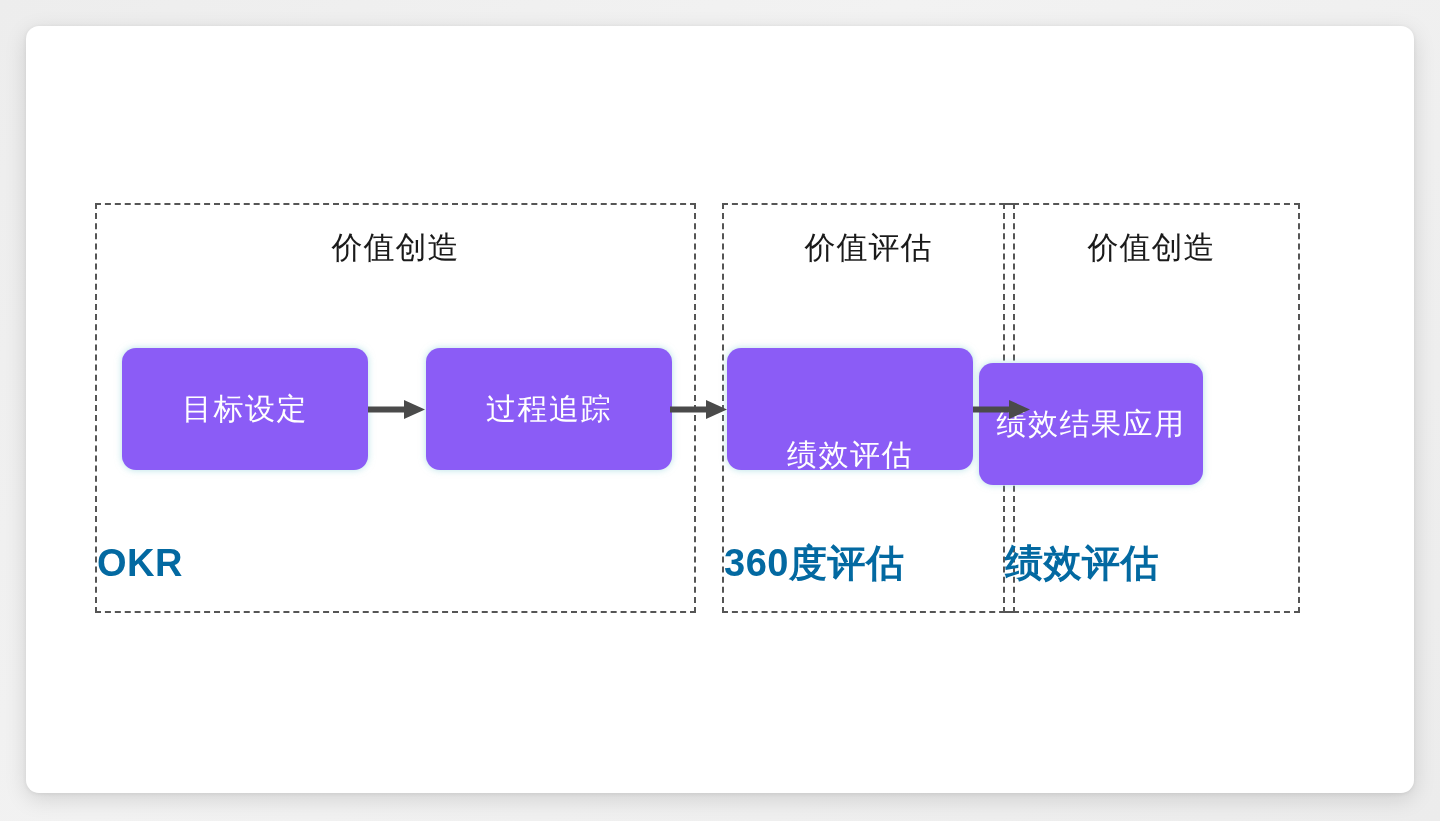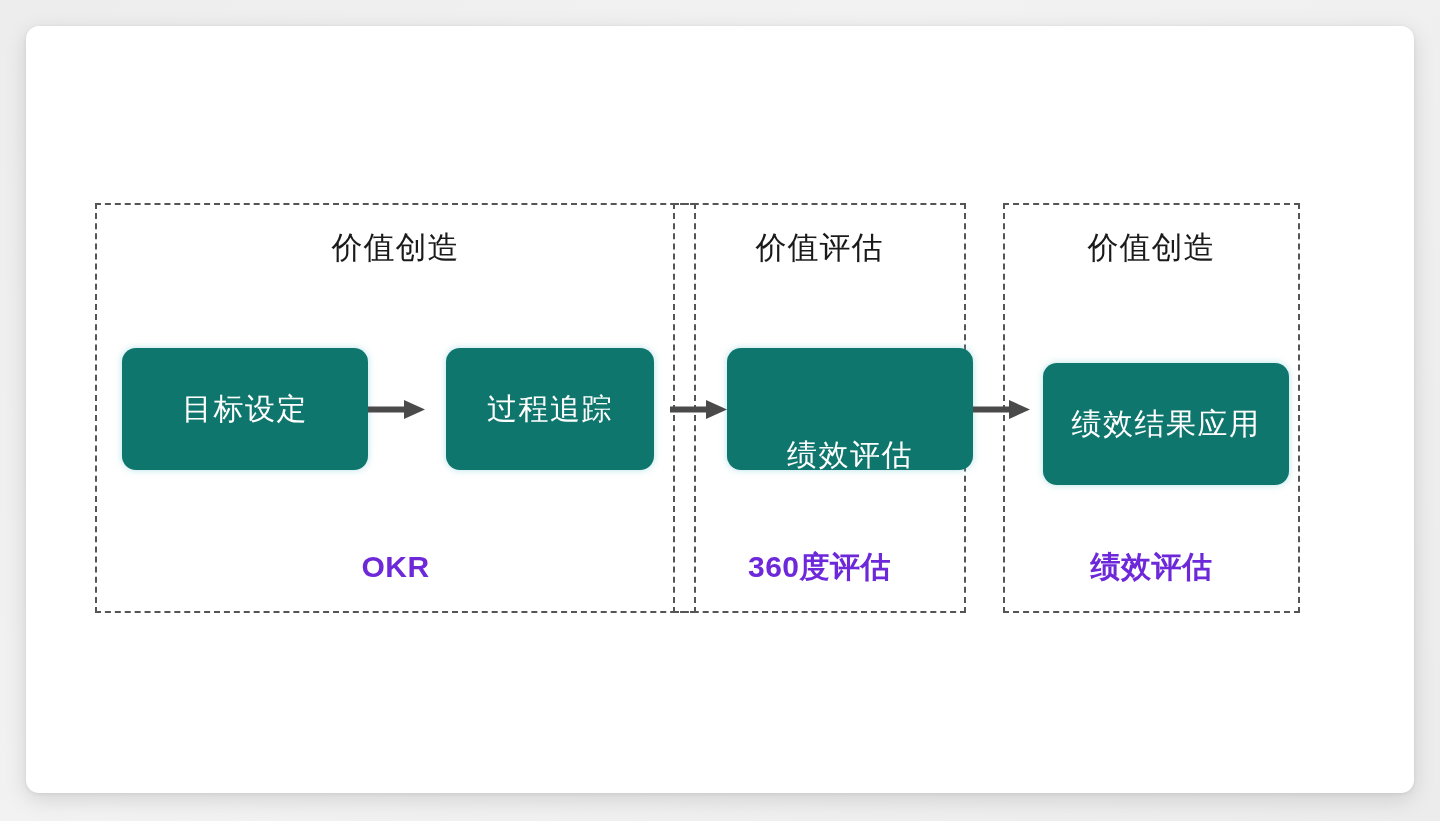--- a/index.html
+++ b/index.html
@@ -38,74 +38,74 @@
   
   .phase {
     position: absolute;
     top: 177px;
     height: 410px;
     border: 2.5px dashed #555555;
     box-sizing: border-box;
     background: transparent;
   }
   #phase-0 { left: 69px;  width: 601px; }
-  #phase-1 { left: 647px; width: 293px; }
+  #phase-1 { left: 696px; width: 293px; }
   #phase-2 { left: 977px; width: 297px; }
 
   .phase-title {
     position: absolute;
     top: 27px;
     left: 0;
     width: 100%;
     text-align: center;
     font-size: 31px;
     font-weight: 400;
     color: #1a1a1a;
     letter-spacing: 1px;
     line-height: 1;
   }
 
   .phase-tag {
     position: absolute;
     bottom: 29px;
     left: 0;
     width: 100%;
-    text-align: center;
-    font-size: 30px;
+    text-align: left;
+    font-size: 38px;
     font-weight: bold;
-    color: #6d28d9;
+    color: #0369a1;
     letter-spacing: 0.5px;
     line-height: 1;
   }
 
   
   .step-box {
     position: absolute;
     top: 322px;
     height: 122px;
-    background: #0f766e;
+    background: #8b5cf6;
     border-radius: 14px;
     display: flex;
     align-items: center;
     justify-content: center;
     box-shadow: 0 0 7px rgba(120, 200, 210, 0.55);
   }
   .step-label {
     color: #ffffff;
     font-size: 30px;
     font-weight: 400;
     letter-spacing: 1.5px;
     line-height: 1;
     white-space: nowrap;
   }
 
   #step-0 { left: 96px;   width: 246px; }
-  #step-1 { left: 420px;  width: 208px; }
+  #step-1 { left: 400px;  width: 246px; }
   #step-2 { left: 701px;  width: 246px; align-items: flex-end; }
-  #step-3 { left: 1017px; width: 246px; margin-top: 15px; }
+  #step-3 { left: 953px; width: 224px; margin-top: 15px; }
 
   
   .arrow {
     position: absolute;
     top: 374px;
     height: 19px;
     width: 57px;
   }
   #arrow-0 { left: 342px; }
   #arrow-1 { left: 644px; }

